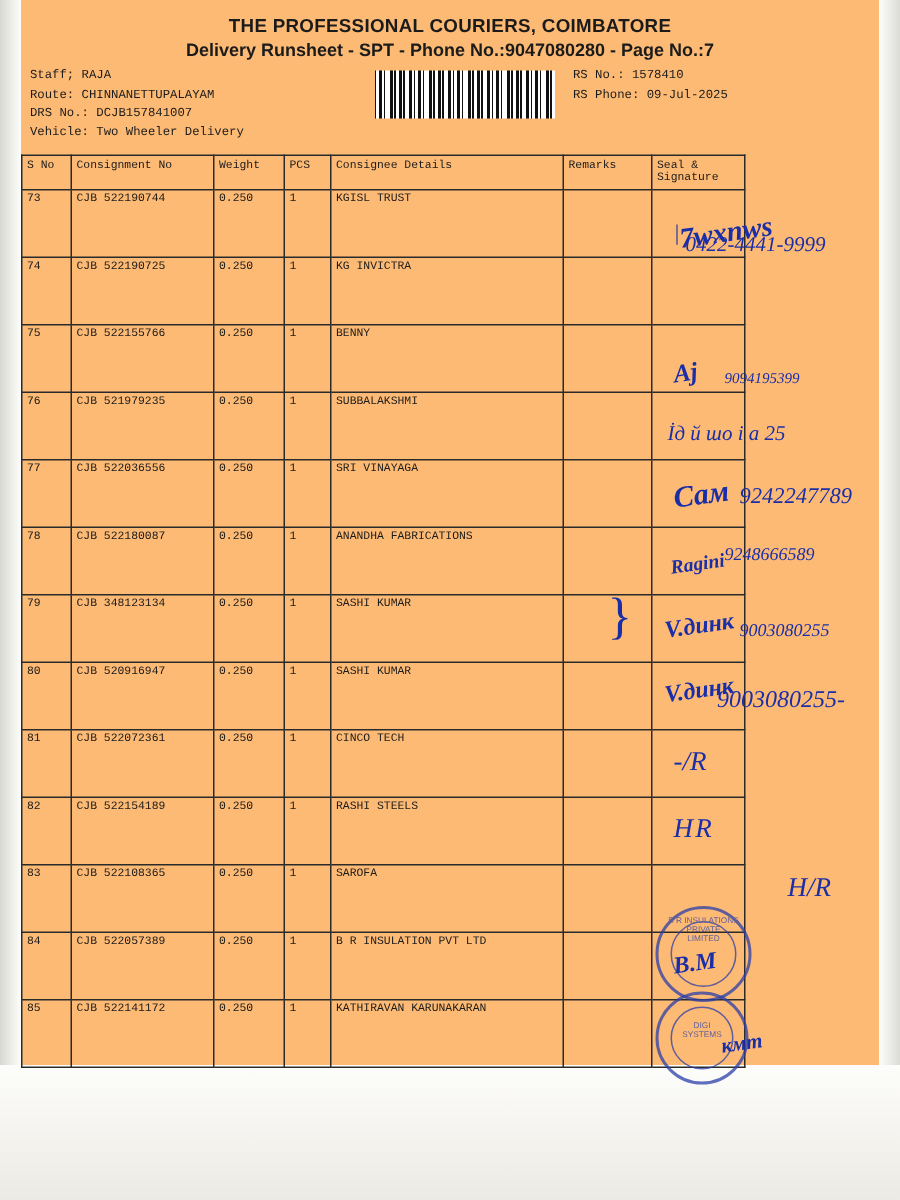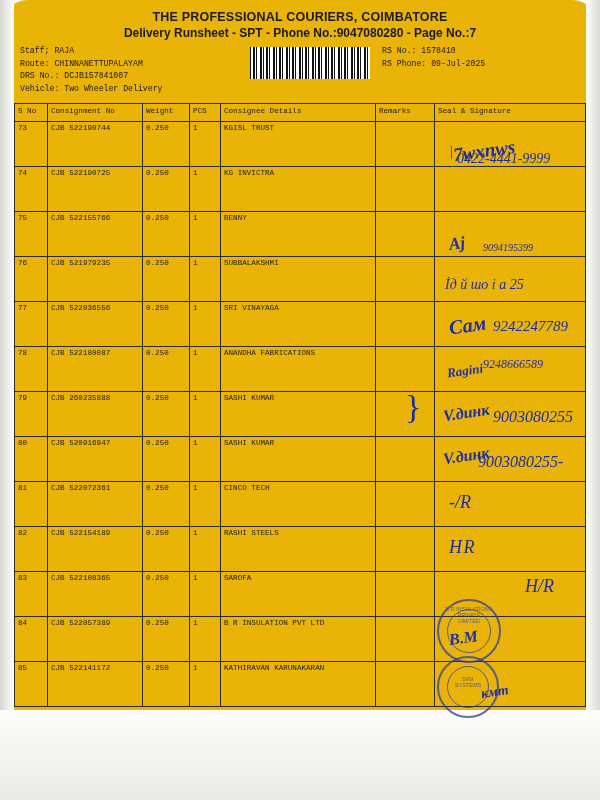--- a/index.html
+++ b/index.html
@@ -12,22 +12,21 @@
     height: 800px;
     font-family: "Liberation Mono", monospace;
     color: #1b1b1b;
     position: relative;
     overflow: hidden;
   }
   .page {
     position: absolute;
     left: 0; top: 0;
     width: 600px; height: 800px;
-    background: #eab308;
-    border-radius: 28px;
+    background: #fdba74;
   }
   
   .paper-edge-left {
     position: absolute; left: 0; top: 0; width: 14px; height: 800px;
     background: linear-gradient(to right, #d8d8d2, #fdfdfb);
   }
   .paper-edge-right {
     position: absolute; right: 0; top: 0; width: 14px; height: 800px;
     background: linear-gradient(to left, #dcdcd6, #fdfdfb);
   }
@@ -94,21 +93,21 @@
     position: absolute;
     left: 368px;
     top: 0;
     width: 200px;
     font-size: 8.2px;
   }
   .meta-right div { white-space: nowrap; }
 
   table.runsheet {
     border-collapse: collapse;
-    width: 572px;
+    width: 483px;
     table-layout: fixed;
     margin-top: 2px;
   }
   table.runsheet th,
   table.runsheet td {
     border: 1px solid #2a2a2a;
     font-size: 7.6px;
     padding: 2px 3px;
     vertical-align: top;
     font-family: "Liberation Mono", monospace;
@@ -301,29 +300,29 @@
           <td>1</td>
           <td>ANANDHA FABRICATIONS</td>
           <td></td>
           <td class="sign-cell">
             <div class="scrawl" style="left:12px; top:16px; font-size:13px;">Ragini</div>
             <div class="ink" style="left:48px; top:10px; font-size:12px;">9248666589</div>
           </td>
         </tr>
         <tr>
           <td>79</td>
-          <td>CJB 260235888</td>
+          <td>CJB 348123134</td>
           <td>0.250</td>
           <td>1</td>
           <td>SASHI KUMAR</td>
           <td></td>
           <td class="sign-cell">
             <div class="brace" style="left:-30px; top:-4px;">}</div>
             <div class="scrawl" style="left:8px; top:12px; font-size:16px;">V.динк</div>
-            <div class="ink" style="left:58px; top:16px; font-size:16px;">9003080255</div>
+            <div class="ink" style="left:58px; top:16px; font-size:12px;">9003080255</div>
           </td>
         </tr>
         <tr>
           <td>80</td>
           <td>CJB 520916947</td>
           <td>0.250</td>
           <td>1</td>
           <td>SASHI KUMAR</td>
           <td></td>
           <td class="sign-cell">

